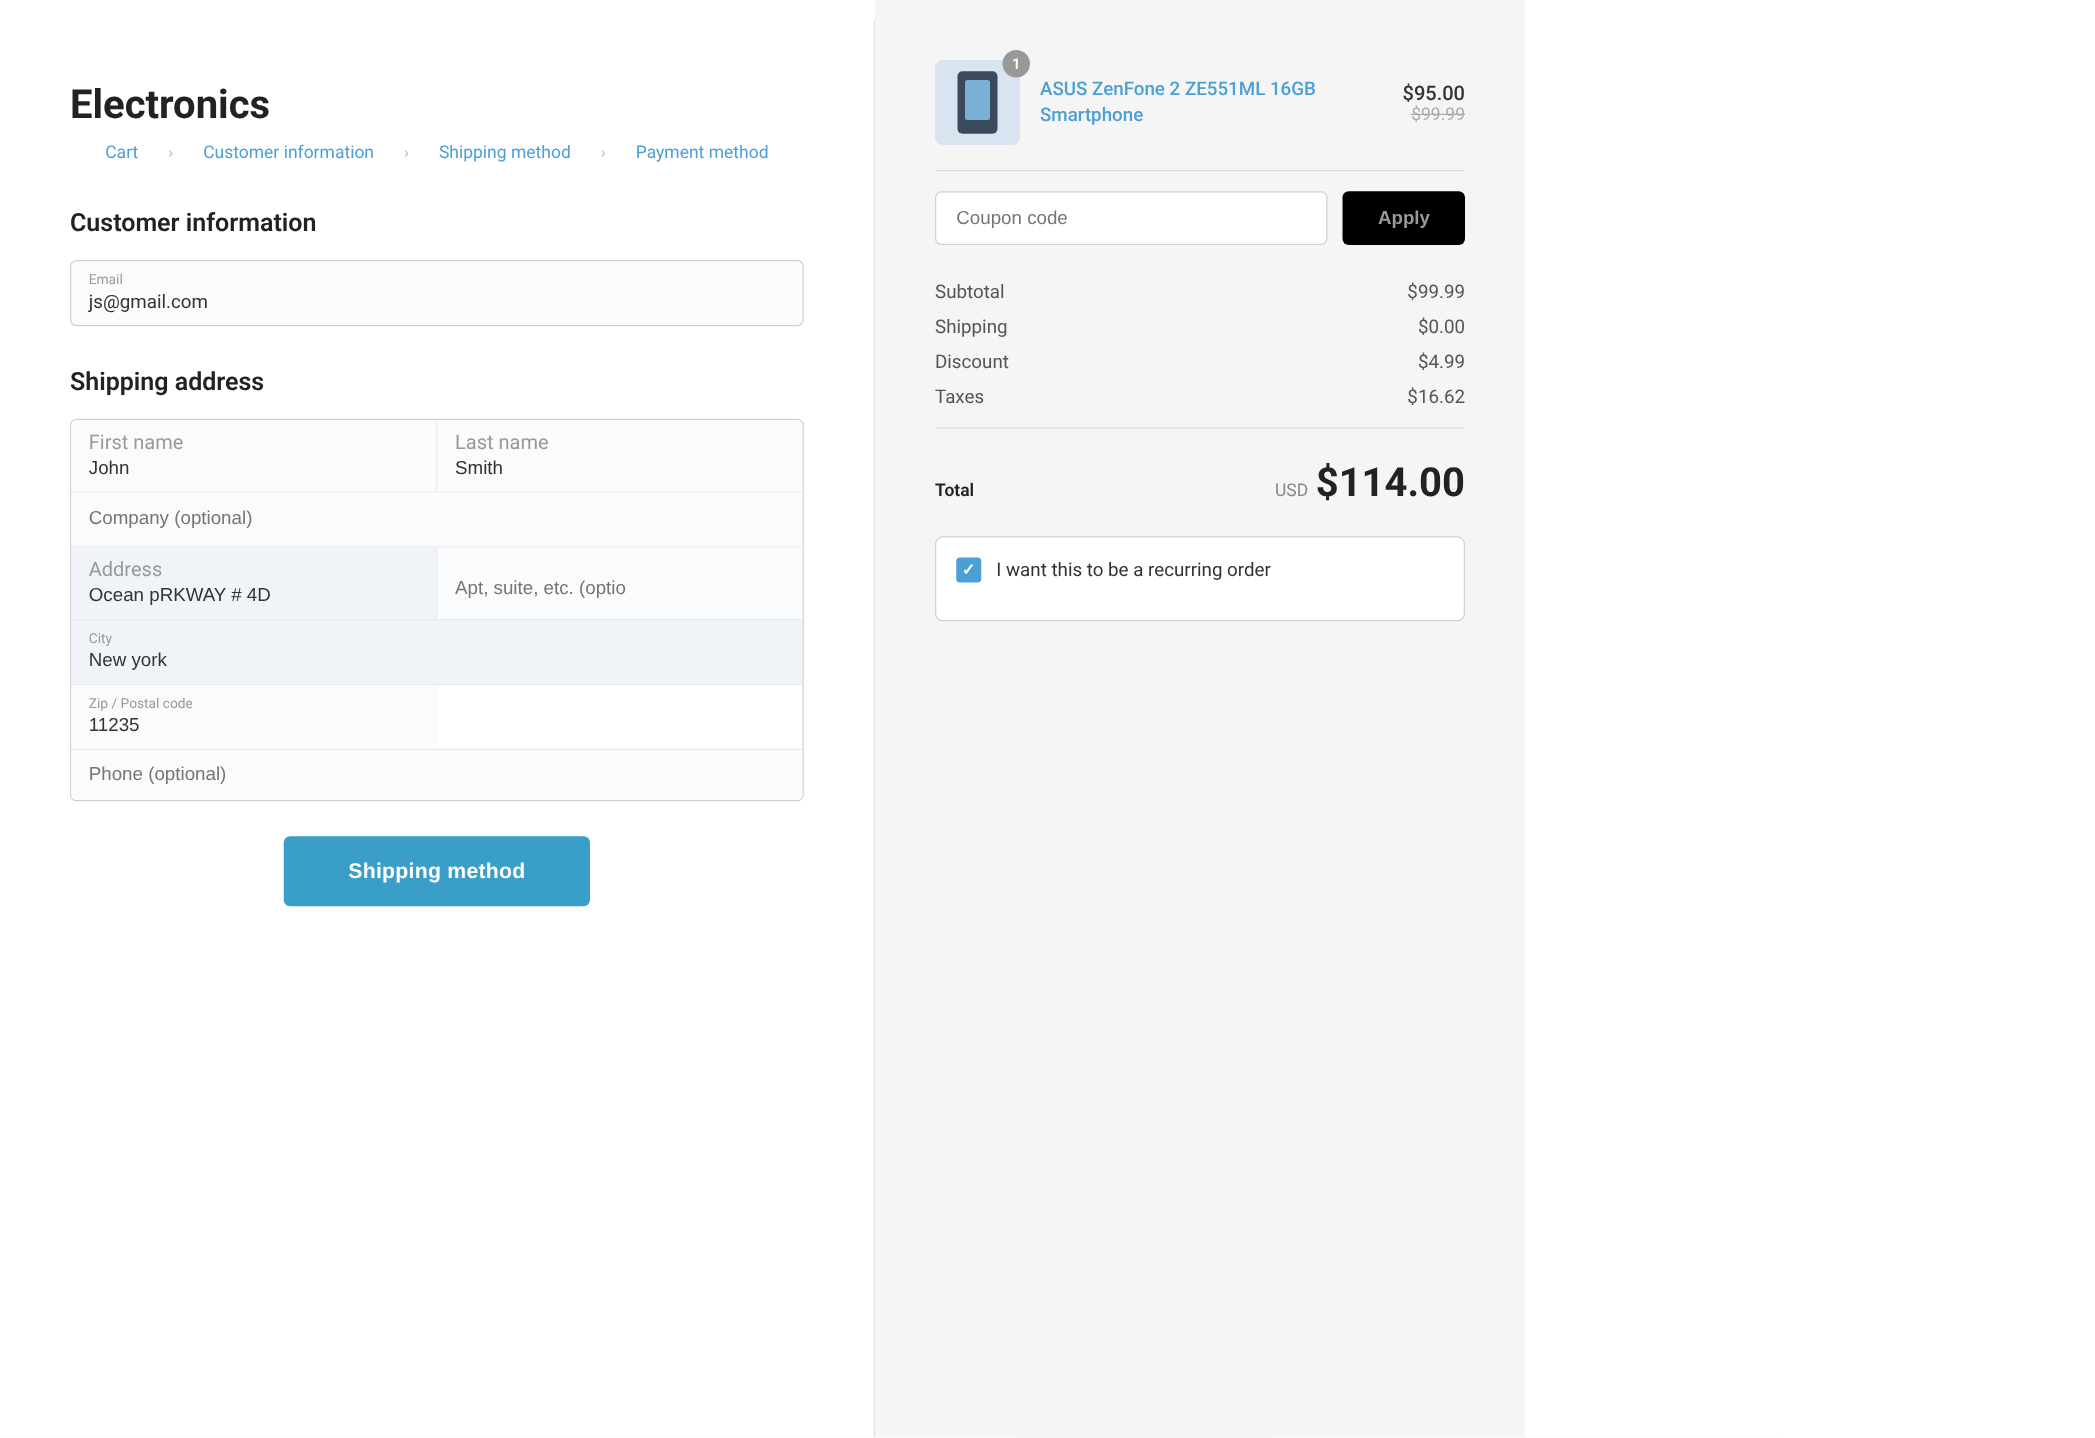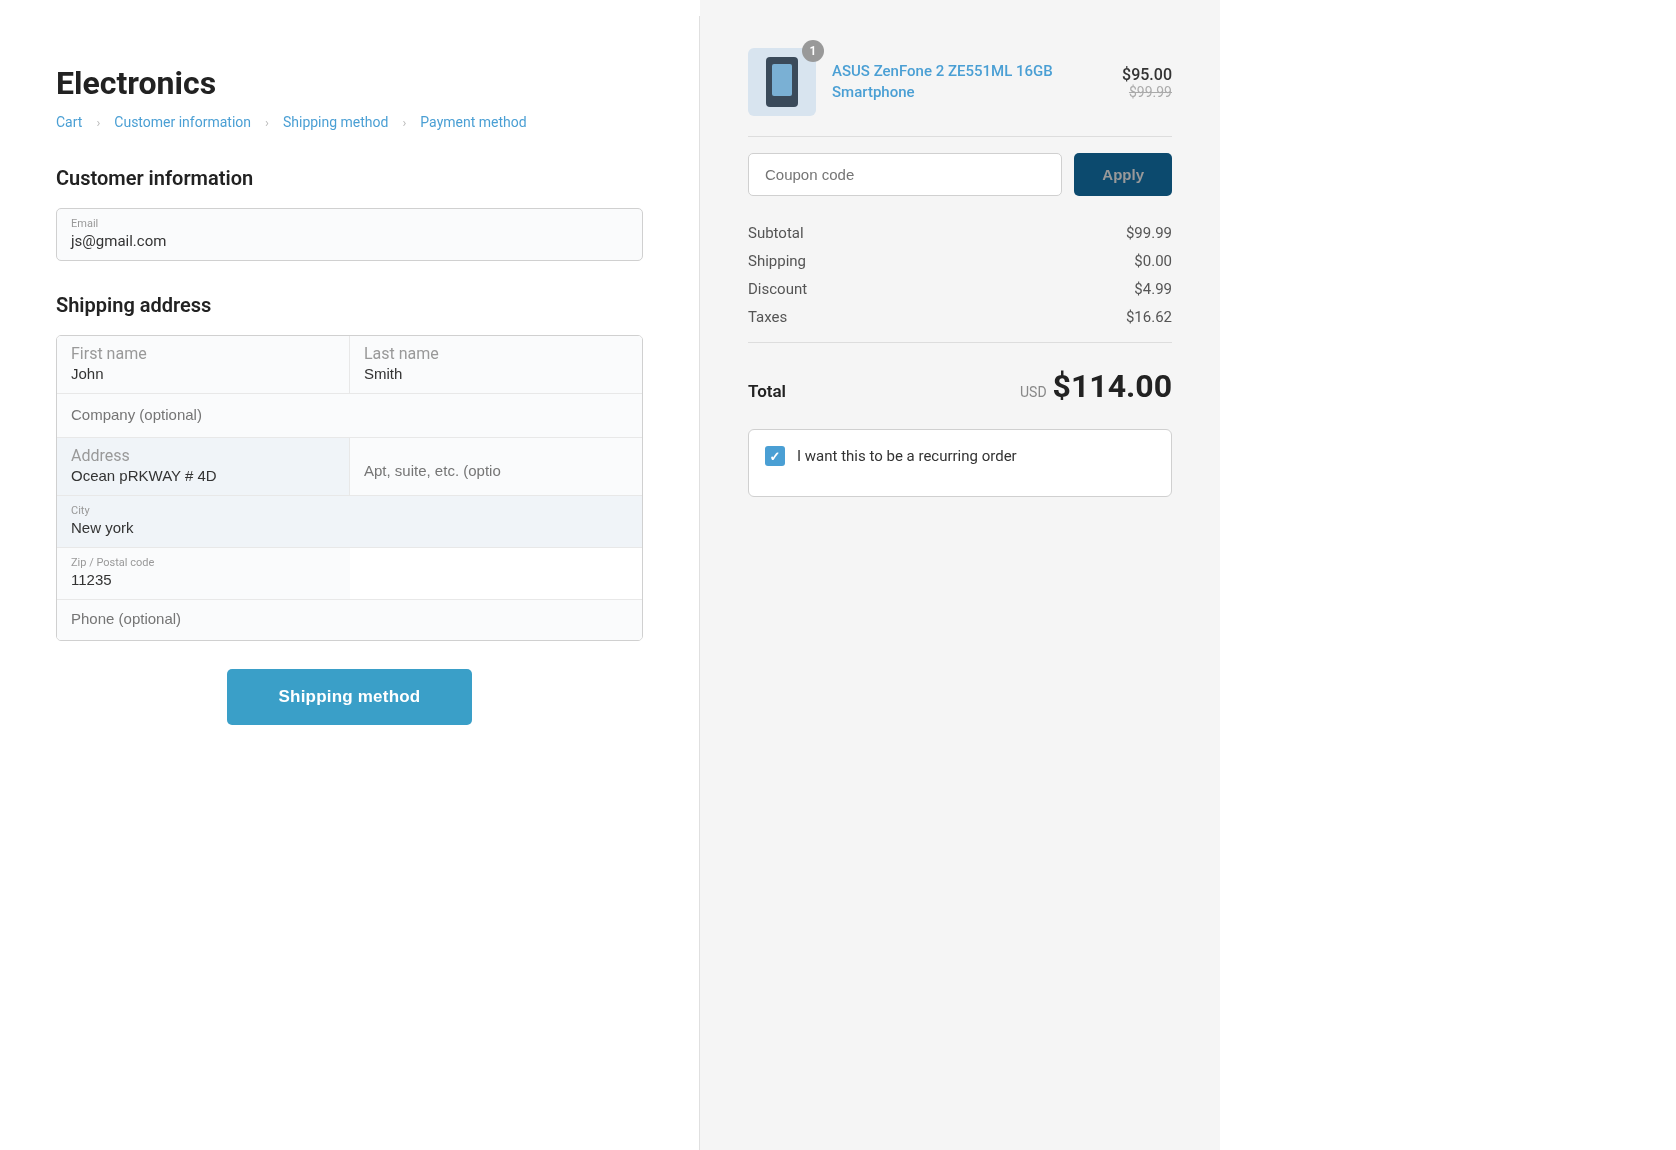--- a/index.html
+++ b/index.html
@@ -25,24 +25,25 @@
     }
     .store-title {
       font-size: 32px;
       font-weight: 700;
       color: #222;
       margin-bottom: 12px;
     }
     .breadcrumb {
       display: flex;
       align-items: center;
-      gap: 14px;
+      gap: 24px;
       font-size: 14px;
       margin-bottom: 36px;
       color: #aaa;
+      justify-content: center;
     }
     .breadcrumb a {
       color: #4a9fd4;
       text-decoration: none;
     }
     .breadcrumb .sep {
       color: #bbb;
       font-size: 13px;
     }
     .breadcrumb .active {
@@ -245,21 +246,21 @@
       flex: 1;
       border: 1px solid #d0d0d0;
       border-radius: 5px;
       padding: 12px 16px;
       font-size: 15px;
       color: #bbb;
       background: #fff;
       outline: none;
     }
     .btn-apply {
-      background: #0c4a6e;
+      background: #000000;
       color: #999;
       border: none;
       border-radius: 5px;
       padding: 12px 28px;
       font-size: 15px;
       font-weight: 600;
       cursor: pointer;
     }
     .totals-block { margin-bottom: 24px; }
     .totals-row {
@@ -271,21 +272,21 @@
     }
     .totals-row .label { }
     .totals-row .value { font-weight: 400; }
     .total-row {
       display: flex;
       justify-content: space-between;
       align-items: baseline;
       margin-top: 8px;
       padding-top: 8px;
     }
-    .total-label { font-size: 17px; font-weight: 600; color: #222; }
+    .total-label { font-size: 14px; font-weight: 600; color: #222; }
     .total-value-wrapper { display: flex; align-items: baseline; gap: 6px; }
     .total-currency { font-size: 14px; color: #888; }
     .total-amount { font-size: 32px; font-weight: 700; color: #222; }
     .recurring-block {
       border: 1px solid #d0d0d0;
       border-radius: 6px;
       padding: 16px;
       background: #fff;
       margin-bottom: 16px;
     }

